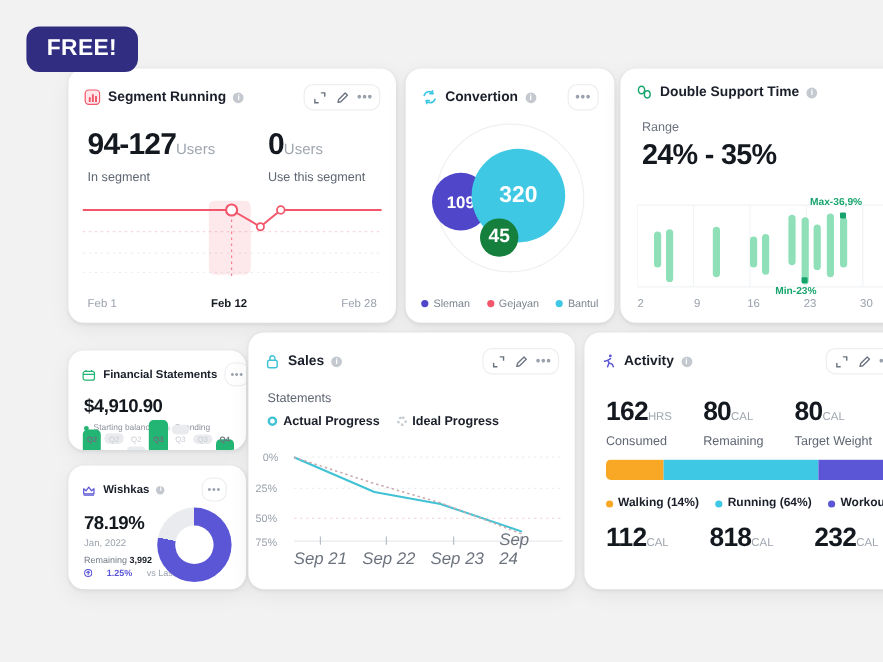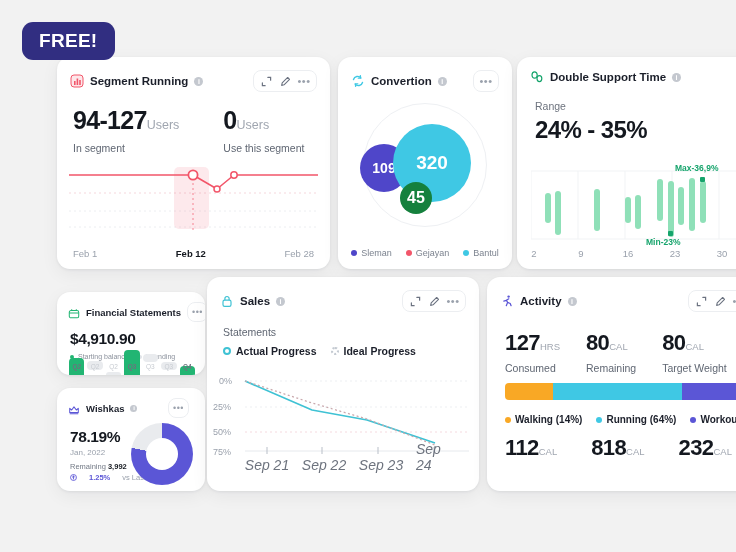--- a/index.html
+++ b/index.html
@@ -458,21 +458,21 @@
             <svg width="11" height="11" viewBox="0 0 12 12" fill="none" stroke="#6b7280" stroke-width="1.2" stroke-linejoin="round">
               <path d="M8.4 1.6l2 2-6 6-2.6.6.6-2.6z"></path>
             </svg>
           </span>
         <span class="hbtn dots">•••</span>
       </div>
     </div>
 
     <div class="act-stats">
       <div>
-        <div class="act-num"><span>127</span><span class="act-unit">HRS</span></div>
+        <div class="act-num"><span>162</span><span class="act-unit">HRS</span></div>
         <div class="act-cap">Consumed</div>
       </div>
       <div>
         <div class="act-num"><span>80</span><span class="act-unit">CAL</span></div>
         <div class="act-cap">Remaining</div>
       </div>
       <div>
         <div class="act-num"><span>80</span><span class="act-unit">CAL</span></div>
         <div class="act-cap">Target Weight</div>
       </div>

